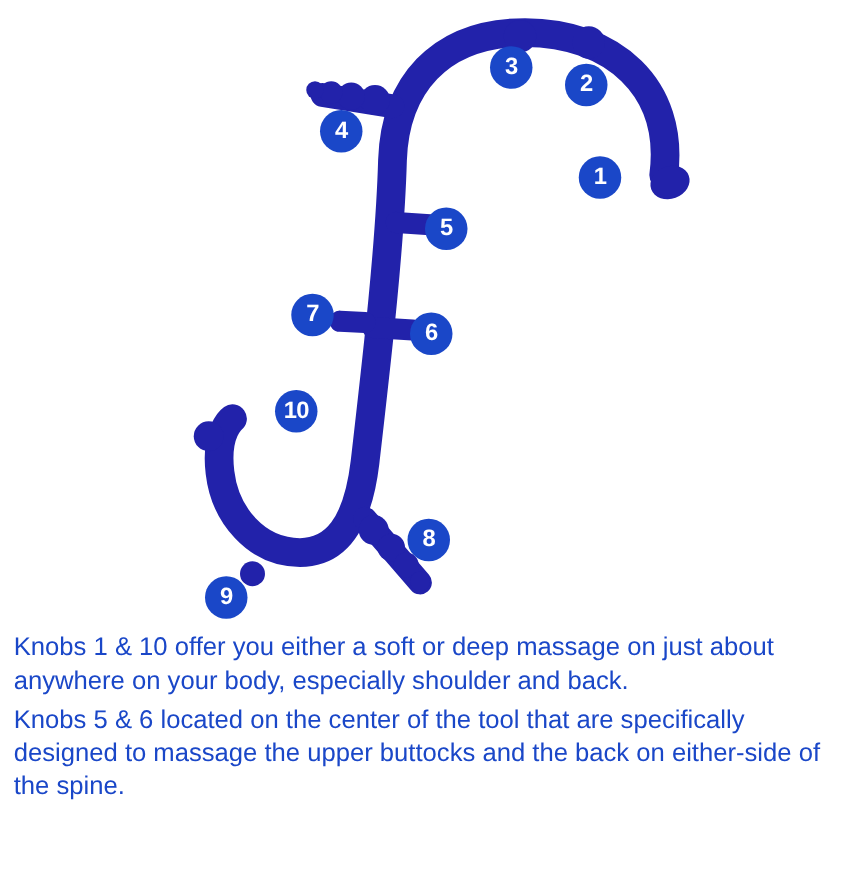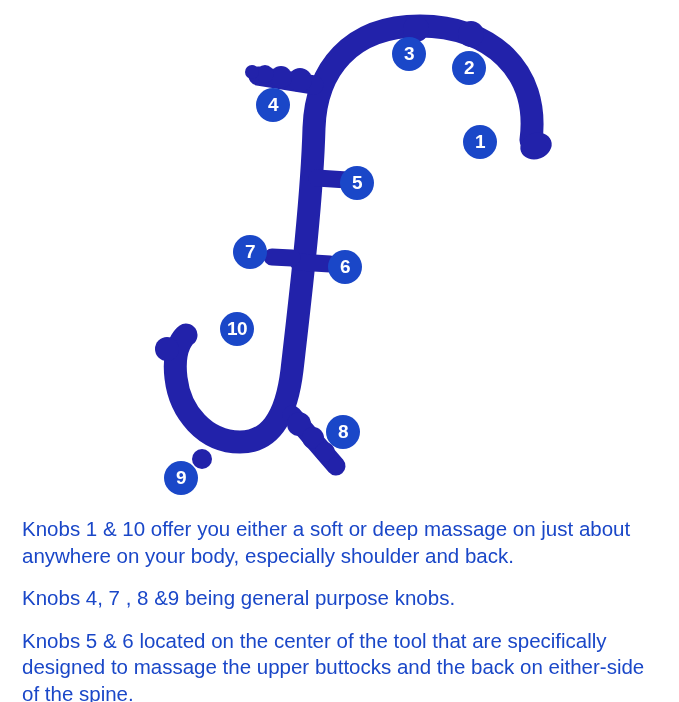--- a/index.html
+++ b/index.html
@@ -48,21 +48,21 @@
     top: 500px;
     width: 679px;
     padding: 0 6px;
     box-sizing: border-box;
     color: #1a47c8;
     font-size: 20.5px;
     line-height: 26.5px;
     font-family: "Liberation Sans", sans-serif;
   }
   #description p {
-    margin: 16px;
+    margin: 5px;
   }
 </style>
 </head>
 <body>
 
 <div id="diagram-wrap">
 
   <svg id="tool-svg" width="679" height="500" viewBox="0 0 679 500">
     <g fill="none" stroke="#2222aa" stroke-width="23" stroke-linecap="round" stroke-linejoin="round">
 
@@ -115,15 +115,14 @@
   <div class="callout" style="left:345px; top:267px;">6</div>
   <div class="callout" style="left:250px; top:252px;">7</div>
   <div class="callout" style="left:343px; top:432px;">8</div>
   <div class="callout" style="left:181px; top:478px;">9</div>
   <div class="callout" style="left:176px; top:329px;margin-left:44px;">10</div>
 
 </div>
 
 <div id="description">
   <p>Knobs 1 &amp; 10 offer you either a soft or deep massage on just about anywhere on your body, especially shoulder and back.</p>
-  <p>Knobs 4, 7 , 8 &amp;9 being general purpose knobs.</p>
   <p>Knobs 5 &amp; 6 located on the center of the tool that are specifically designed to massage the upper buttocks and the back on either-side of the spine.</p>
 </div>
 
 </body></html>

